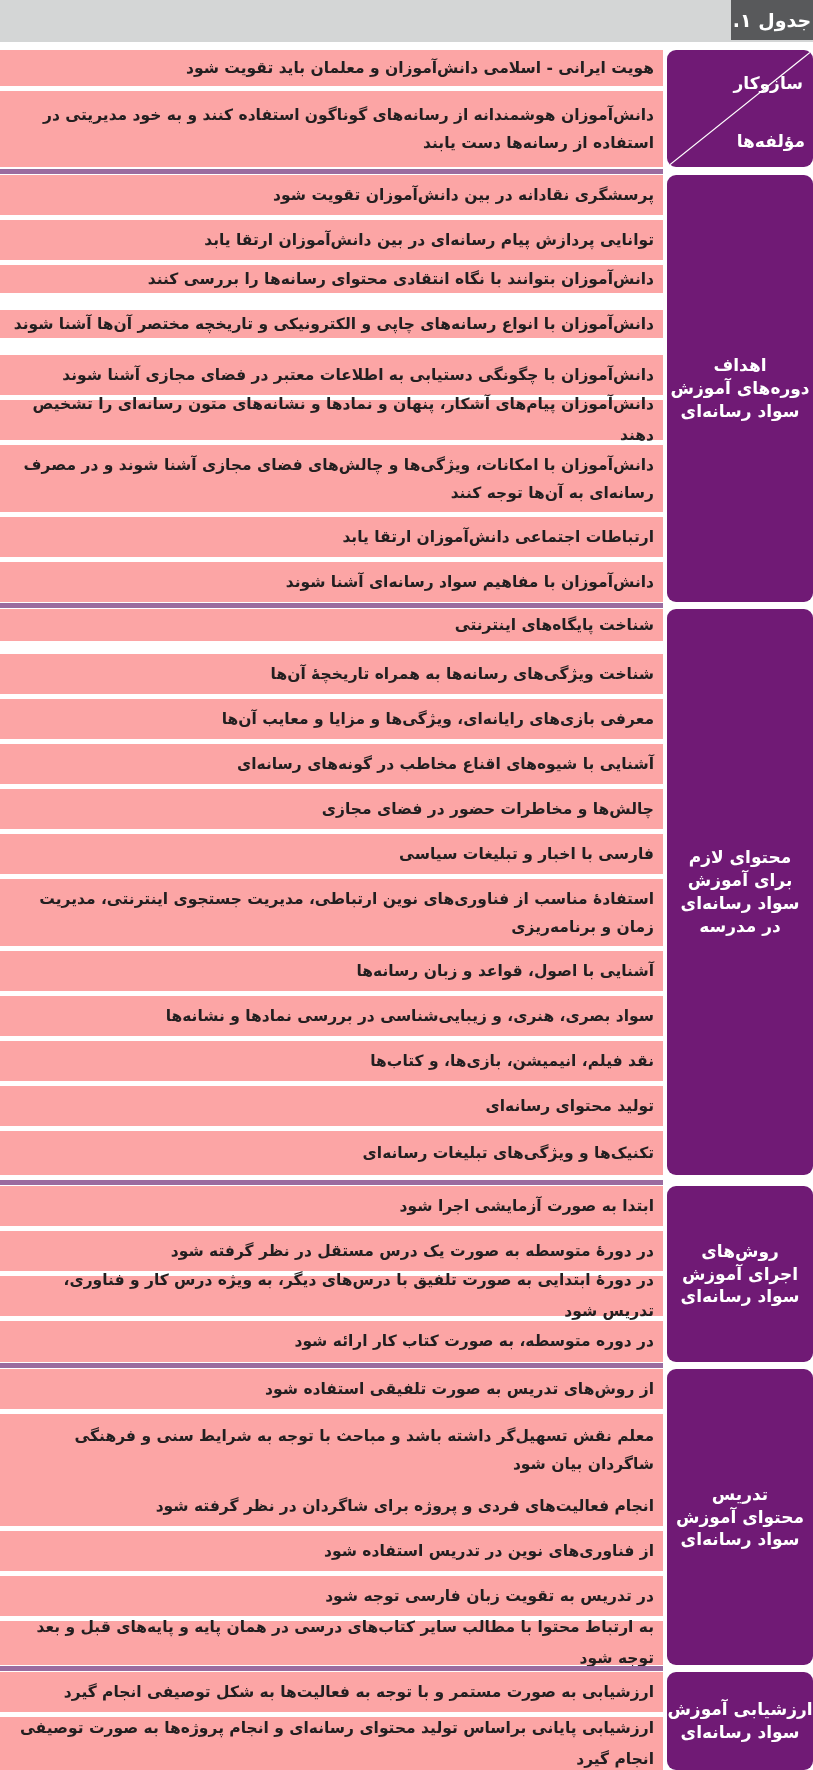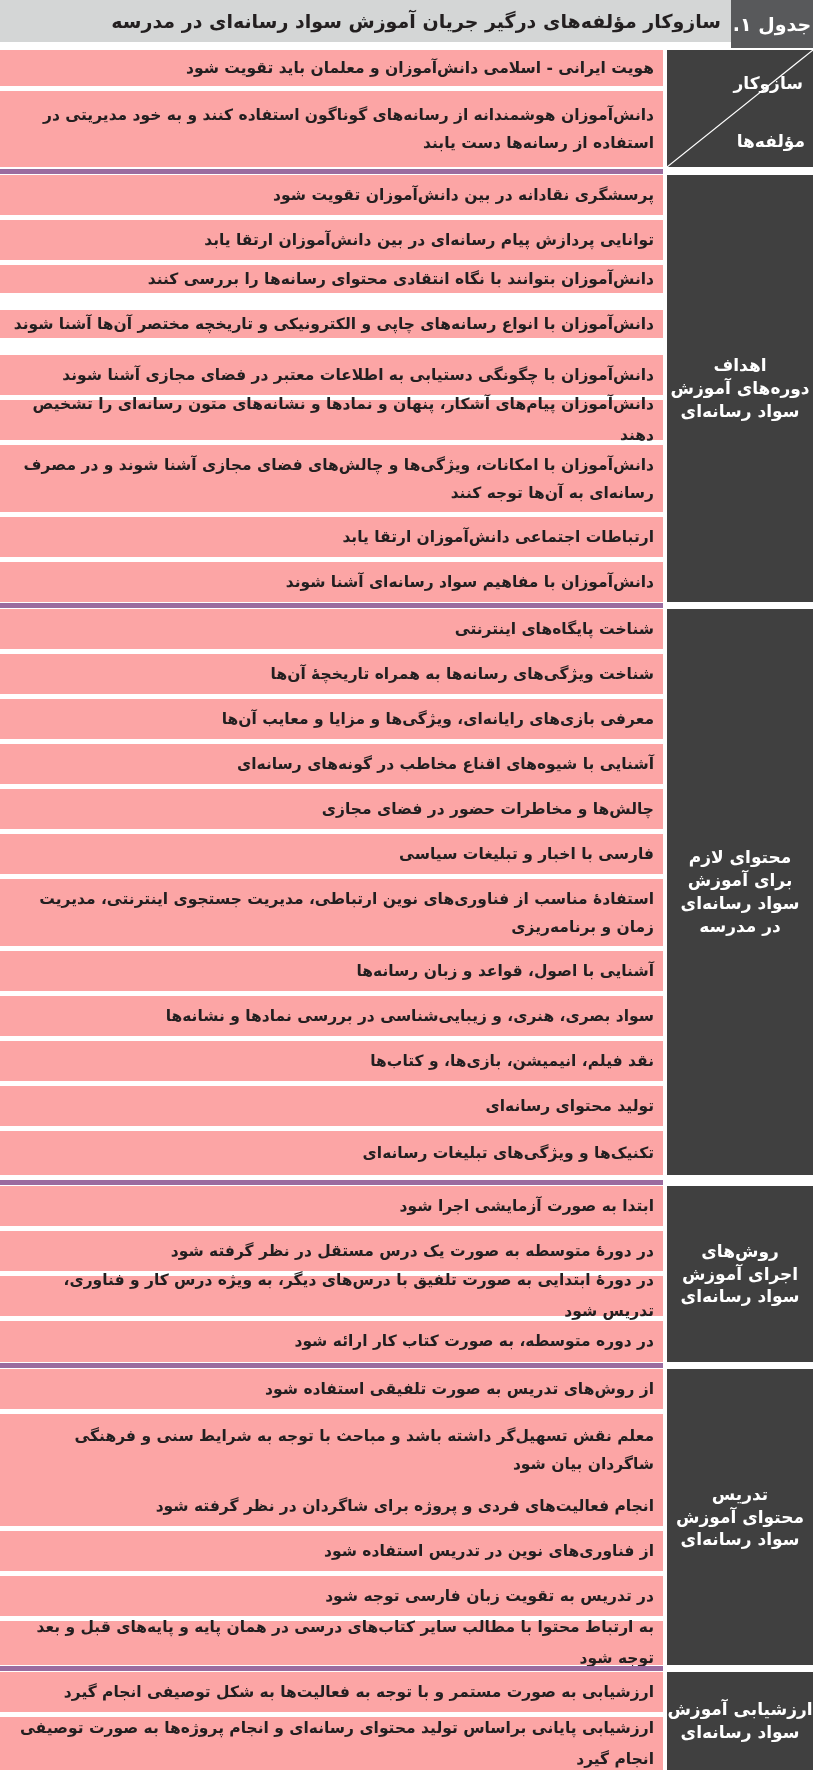--- a/index.html
+++ b/index.html
@@ -5,34 +5,34 @@
   html, body { margin:0; padding:0; }
   body {
     width:813px; height:1770px; background:#ffffff; overflow:hidden;
     font-family:"DejaVu Sans", sans-serif; direction:rtl;
   }
   .title-bar {
     position:absolute; top:0; left:0; width:813px; height:42px;
     background:#d4d6d6; display:flex; align-items:center;
   }
   .title-label {
-    background:#58595b; color:#ffffff; height:48px; width:82px;
+    background:#58595b; color:#ffffff; height:40px; width:82px;
     display:flex; align-items:center; justify-content:center;
     font-weight:bold; font-size:19px; position:absolute; right:0; top:0;
   }
   .title-text {
     position:absolute; right:92px; top:0; height:42px; line-height:42px;
     font-weight:bold; font-size:19px; color:#231f20; white-space:nowrap;
   }
   .section { position:absolute; left:0; width:813px; }
   .sec-head {
     position:absolute; right:0; top:0; bottom:0; width:146px;
-    background:#404040; color:#ffffff; font-weight:bold; font-size:17px;
+    background:#701a75; color:#ffffff; font-weight:bold; font-size:17px;
     display:flex; align-items:center; justify-content:center; text-align:center;
-    line-height:1.35; white-space:pre-line;
+    line-height:1.35; white-space:pre-line;border-radius:9px;
   }
   .sec-rows { position:absolute; left:0; top:0; width:663px; }
   .row {
     position:absolute; left:0; width:663px; background:#fca5a5;
     box-sizing:border-box; padding:0 9px 0 8px; font-size:15.5px;
     color:#231f20; line-height:31px; display:flex; align-items:center;
     text-align:right;
     font-weight:bold;
   }
   .divider {
@@ -43,21 +43,20 @@
     position:absolute; left:0; top:0; width:100%; height:100%;
   }
   .diag-top { position:absolute; right:10px; top:30px; font-size:17px; font-weight:bold; color:#fff; }
   .diag-bot { position:absolute; right:8px; top:110px; font-size:17px; font-weight:bold; color:#fff; }
 </style>
 </head>
 <body>
 
 <div class="title-bar">
   <div class="title-label">جدول ۱.</div>
-  <div class="title-text">سازوکار مؤلفه‌های درگیر جریان آموزش سواد رسانه‌ای در مدرسه</div>
 </div>
 
 <div class="section" style="top:50px;height:117px;">
   <div class="sec-head diag-head">
     <svg class="diag-line" viewBox="0 0 146 117" preserveAspectRatio="none">
       <line x1="0" y1="117" x2="146" y2="0" stroke="#ffffff" stroke-width="1.2"></line>
     </svg>
     <span class="diag-top" style="top:22px;">سازوکار</span>
     <span class="diag-bot" style="top:80px;">مؤلفه‌ها</span>
   </div>
@@ -85,21 +84,21 @@
   </div>
 </div>
 <div class="divider" style="top:603px;"></div>
 
 <div class="section" style="top:609px;height:566px;">
   <div class="sec-head">محتوای لازم
 برای آموزش
 سواد رسانه‌ای
 در مدرسه</div>
   <div class="sec-rows">
-    <div class="row" style="top:0;height:40px;">شناخت پایگاه‌های اینترنتی</div>
+    <div class="row" style="top:0;height:32px;">شناخت پایگاه‌های اینترنتی</div>
     <div class="row" style="top:45px;height:40px;">شناخت ویژگی‌های رسانه‌ها به همراه تاریخچهٔ آن‌ها</div>
     <div class="row" style="top:90px;height:40px;">معرفی  بازی‌های رایانه‌ای، ویژگی‌ها و مزایا و معایب آن‌ها</div>
     <div class="row" style="top:135px;height:40px;">آشنایی با شیوه‌های اقناع مخاطب در گونه‌های رسانه‌ای</div>
     <div class="row" style="top:180px;height:40px;">چالش‌ها و مخاطرات حضور در فضای مجازی</div>
     <div class="row" style="top:225px;height:40px;">فارسی با اخبار و تبلیغات سیاسی</div>
     <div class="row" style="top:270px;height:67px;line-height:28px;">استفادهٔ مناسب از فناوری‌های نوین ارتباطی، مدیریت جستجوی اینترنتی، مدیریت زمان و برنامه‌ریزی</div>
     <div class="row" style="top:342px;height:40px;">آشنایی با اصول، قواعد و زبان رسانه‌ها</div>
     <div class="row" style="top:387px;height:40px;">سواد بصری، هنری، و زیبایی‌شناسی در بررسی نمادها و نشانه‌ها</div>
     <div class="row" style="top:432px;height:40px;">نقد فیلم، انیمیشن، بازی‌ها، و کتاب‌ها</div>
     <div class="row" style="top:477px;height:40px;padding-left:14px;">تولید محتوای رسانه‌ای</div>

